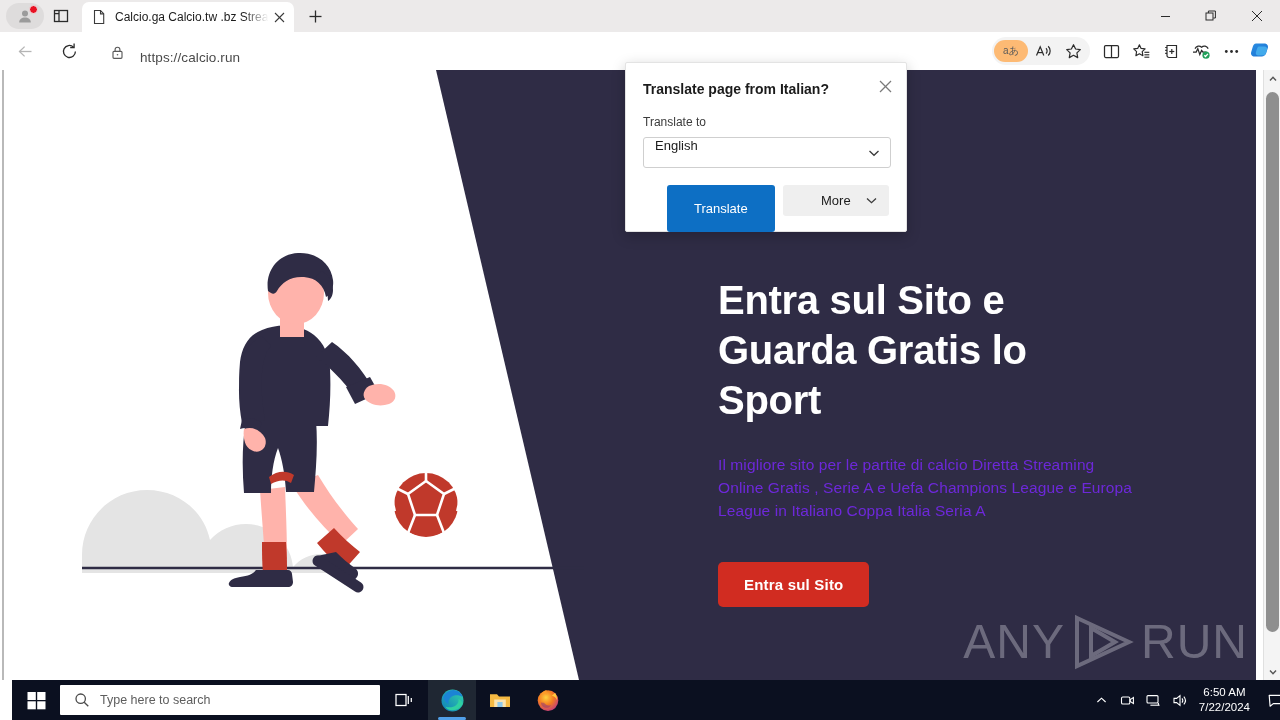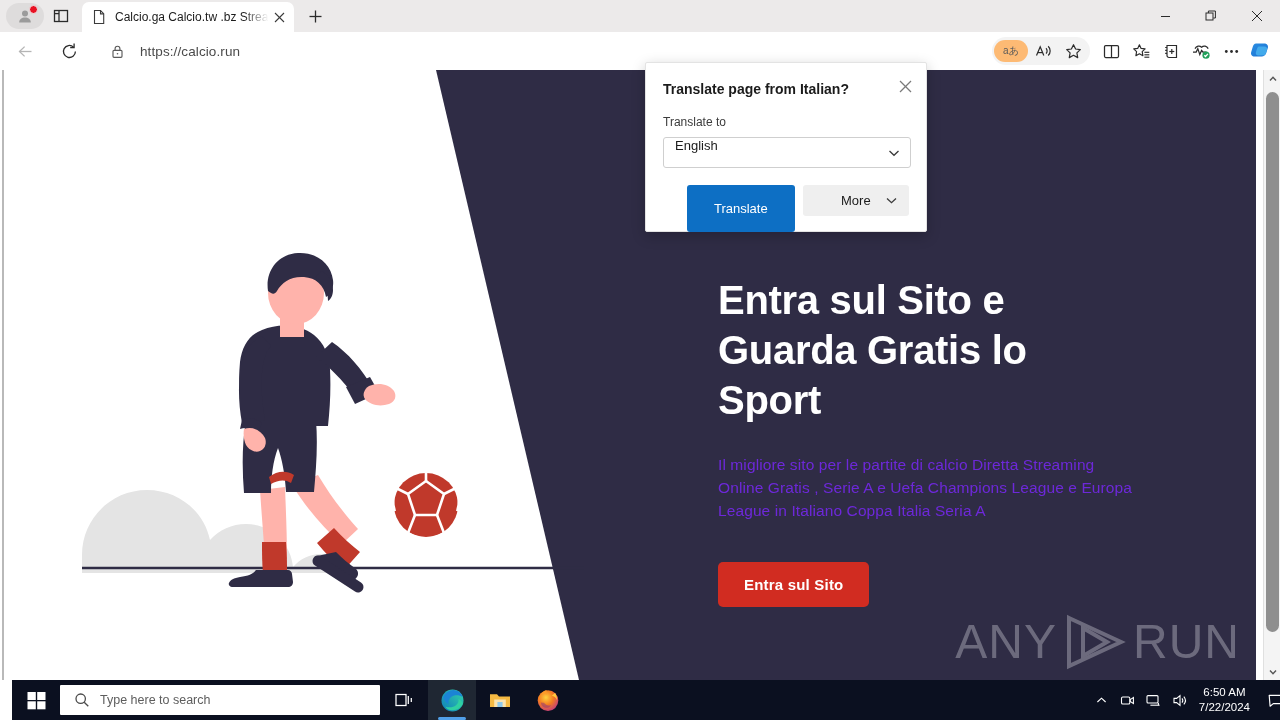--- a/index.html
+++ b/index.html
@@ -86,21 +86,21 @@
     flex: 0 0 auto;
   }
   #nav-back { margin-left: 10px; }
   #nav-reload { margin-left: 14px; }
   #omnibox {
     position: relative;
     flex: 1 1 auto;
     height: 28px; margin: 0 6px 0 16px;
     background: #ffffff;
     border-radius: 14px;
-    display: flex; align-items: center;
+    display: flex; align-items: flex-end;
   }
   #site-lock { width: 26px; height: 26px; margin-left: 4px;
     display:flex; align-items:center; justify-content:center; }
   #url-text { font-size: 13.5px; color: #4a4a4a; margin-left: 10px; letter-spacing: .1px; }
   #omnibox-actions {
     position: absolute; right: 0; top: 0; height: 28px;
     display: flex; align-items: center;
     background: #f3f3f3; border-radius: 14px; padding: 0 2px;
   }
   #translate-chip {
@@ -149,41 +149,41 @@
   #cta-button {
     display: inline-block;
     background: #d12c21; color: #ffffff;
     font-size: 15px; font-weight: bold;
     padding: 14px 26px; border-radius: 5px;
     border: none;
     font-family: "Liberation Sans", sans-serif;
     letter-spacing: .2px;
   }
   #anyrun-watermark {
-    position: absolute; right: 16px; bottom: 10px;
+    position: absolute; right: 8px; bottom: 10px;
     display: flex; align-items: center; opacity: .5;
   }
   .ar-text { font-size: 48px; color: #aaa9b5; letter-spacing: 1px; line-height: 48px; }
 
   
   #scrollbar {
     position: absolute; right: 0; top: 70px;
     width: 17px; height: 610px;
     background: #f4f4f4; border-left: 1px solid #e0e0e0;
   }
   .sb-arrow { width: 17px; height: 17px; display: flex; align-items: center; justify-content: center; }
   #sb-thumb {
     position: absolute; left: 2px; top: 22px;
     width: 13px; height: 540px;
     background: #8f8f8f; border-radius: 7px;
   }
 
   
   #translate-dialog {
-    position: absolute; left: 645px; top: 62px;
+    position: absolute; left: 625px; top: 62px;
     width: 282px; height: 170px;
     background: #ffffff;
     border: 1px solid #e3e3e3;
     box-shadow: 0 4px 14px rgba(0,0,0,.22);
     border-radius: 2px;
     padding: 18px 17px 0 17px;
   }
   #dialog-title { font-size: 14px; font-weight: bold; color: #1b1b1b; margin: 0 0 18px 0; }
   #dialog-close {
     position: absolute; right: 10px; top: 12px;

